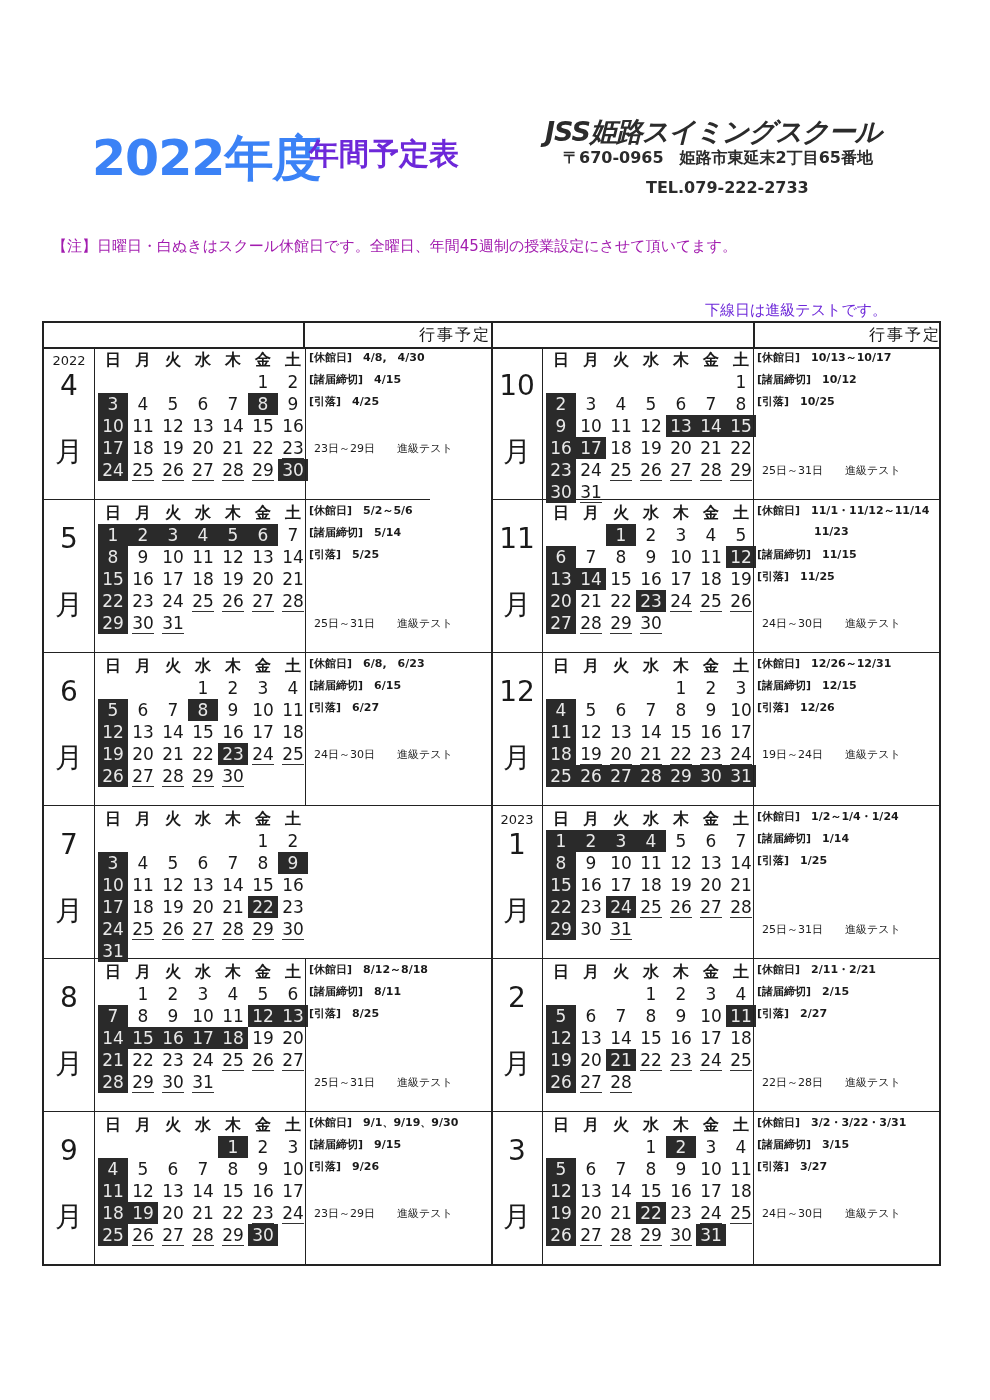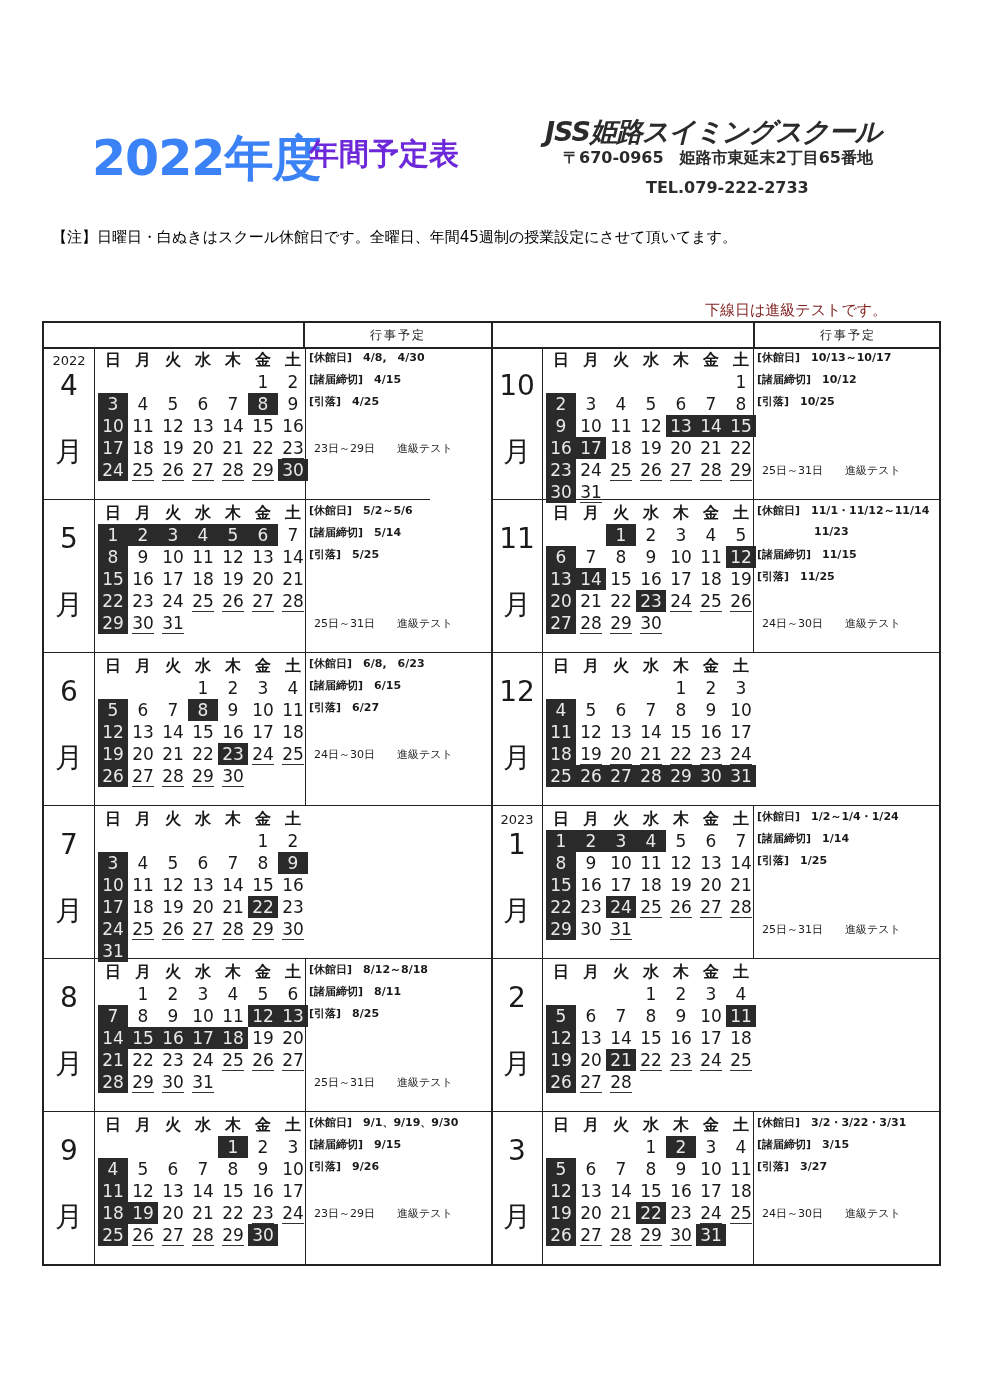--- a/index.html
+++ b/index.html
@@ -2,26 +2,26 @@
 <html><head>
 <meta charset="utf-8">
 <style>
   html, body { margin:0; padding:0; background:#ffffff; }
   body { width:990px; height:1400px; position:relative; overflow:hidden; font-family:"DejaVu Sans", sans-serif; color:#1a1a1a; }
   .title { position:absolute; left:92px; top:126px; font-size:49px; font-weight:bold; letter-spacing:-1px; color:#3b82f6; }
   .subtitle { position:absolute; left:309px; top:134px; font-size:30px; font-weight:bold; color:#6d28d9; }
   .school { position:absolute; left:545px; top:114px; font-size:27px; font-weight:bold; font-style:italic; color:#2b2b2b; letter-spacing:-1px; }
   .address { position:absolute; left:563px; top:148px; font-size:16px; font-weight:bold; color:#2b2b2b; }
   .tel { position:absolute; left:646px; top:171px; font-size:16px; font-weight:bold; color:#2b2b2b;margin-top:7px; }
-  .note { position:absolute; left:52px; top:228px; font-size:15px; color:#000000;text-align:right; }
-  .legend { position:absolute; left:705px; top:301px; font-size:15px; color:#7f1d1d; }
+  .note { position:absolute; left:52px; top:237px; font-size:15px; color:#a21caf;text-align:right; }
+  .legend { position:absolute; left:705px; top:301px; font-size:15px; color:#6d28d9; }
 
   .table { position:absolute; left:42px; top:321px; width:899px; height:945px; border:2px solid #222; box-sizing:border-box; }
   .hdr { position:absolute; left:0; top:0; width:895px; height:24px; border-bottom:2px solid #222; }
-  .hdr-events { position:absolute; top:0; height:24px; line-height:24px; text-align:center; font-size:12px; letter-spacing:2px; border-left:2px solid #222; }
+  .hdr-events { position:absolute; top:0; height:24px; line-height:24px; text-align:right; font-size:16px; letter-spacing:2px; border-left:2px solid #222; }
   .hdr-sep { position:absolute; top:0; height:24px; border-left:2px solid #222; }
 
   .month { position:absolute; height:153px; border-bottom:1.5px solid #222; box-sizing:border-box; }
   .month.last { border-bottom:none; }
   .mlabel { position:absolute; left:0; top:0; width:51px; height:100%; border-right:1.5px solid #222; box-sizing:border-box; text-align:center; }
   .year { position:absolute; left:0; width:100%; top:6px; font-size:13px; }
   .mnum { position:absolute; left:0; width:100%; top:22px; font-size:28px; }
   .mkanji { position:absolute; left:0; width:100%; top:86px; font-size:28px; }
   .cal { position:absolute; left:51px; top:0; width:210px; height:100%; }
   .grid { position:absolute; left:3px; top:2px; display:grid; grid-template-columns:repeat(7,30px); grid-auto-rows:22px; }
@@ -554,20 +554,26 @@
             <div class="cell test"><span>24</span></div>
             <div class="cell closed"><span>25</span></div>
             <div class="cell closed"><span>26</span></div>
             <div class="cell closed"><span>27</span></div>
             <div class="cell closed"><span>28</span></div>
             <div class="cell closed"><span>29</span></div>
             <div class="cell closed"><span>30</span></div>
             <div class="cell closed"><span>31</span></div>
           </div>
         </div>
+        <div class="events">
+          <div class="ev" style="top:3px">[休館日]　12/26～12/31</div>
+          <div class="ev" style="top:25px">[諸届締切]　12/15</div>
+          <div class="ev" style="top:47px">[引落]　12/26</div>
+          <div class="ev test" style="top:94px">19日～24日　　進級テスト</div>
+        </div>
       </div>
       <div class="month" style="left: 448px; top: 483px; width: 448px;">
         <div class="mlabel">
           <div class="year">2023</div>
           <div class="mnum">1</div>
           <div class="mkanji">月</div>
         </div>
         <div class="cal">
           <div class="grid">
             <div class="cell dow">日</div>
@@ -658,20 +664,26 @@
             <div class="cell closed"><span>21</span></div>
             <div class="cell test"><span>22</span></div>
             <div class="cell test"><span>23</span></div>
             <div class="cell test"><span>24</span></div>
             <div class="cell test"><span>25</span></div>
             <div class="cell closed"><span>26</span></div>
             <div class="cell test"><span>27</span></div>
             <div class="cell test"><span>28</span></div>
           </div>
         </div>
+        <div class="events">
+          <div class="ev" style="top:3px">[休館日]　2/11・2/21</div>
+          <div class="ev" style="top:25px">[諸届締切]　2/15</div>
+          <div class="ev" style="top:47px">[引落]　2/27</div>
+          <div class="ev test" style="top:116px">22日～28日　　進級テスト</div>
+        </div>
       </div>
       <div class="month last" style="left: 448px; top: 789px; width: 448px; height: 152px;">
         <div class="mlabel">
           <div class="year"></div>
           <div class="mnum">3</div>
           <div class="mkanji">月</div>
         </div>
         <div class="cal">
           <div class="grid">
             <div class="cell dow">日</div>

